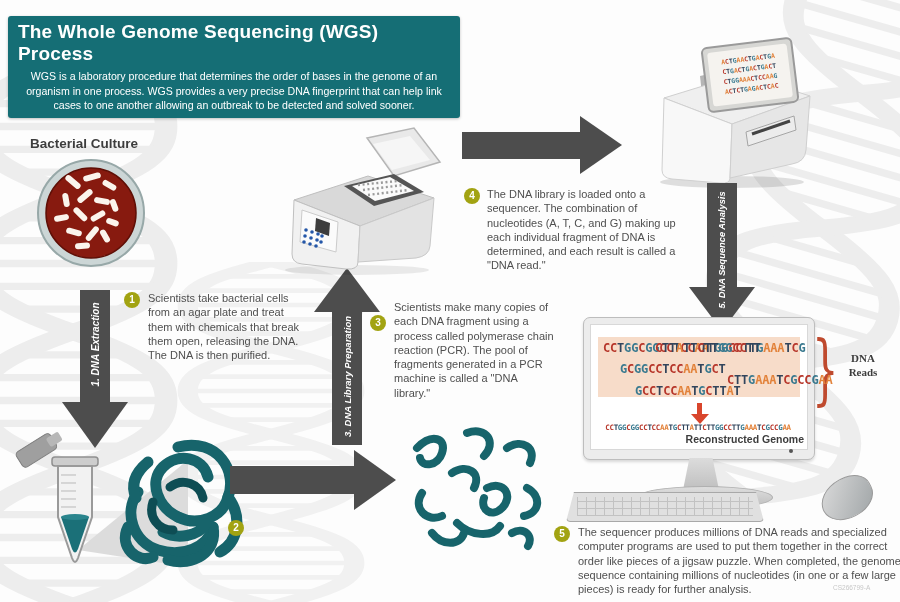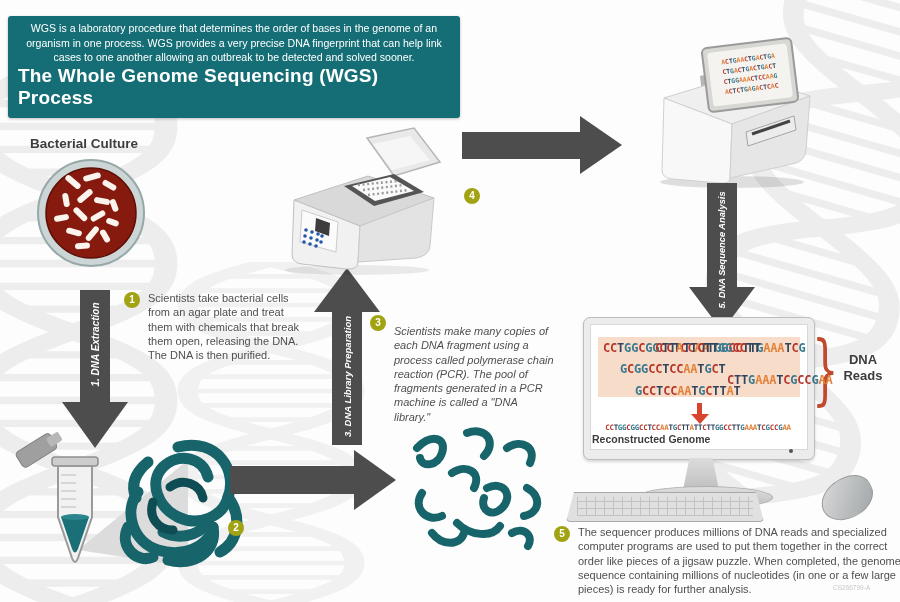--- a/index.html
+++ b/index.html
@@ -33,21 +33,21 @@
   #a4-body{left:462px;top:132px;width:118px;height:27px;}
   #a4-head{left:580px;top:116px;border-top:29px solid transparent;border-bottom:29px solid transparent;border-left:42px solid #4d4d4d;}
   #a4-label{left:460px;top:132px;width:122px;height:27px;line-height:27px;font-size:9.3px;}
   #a5-body{left:707px;top:183px;width:30px;height:104px;}
   #a5-head{left:689px;top:287px;border-left:33px solid transparent;border-right:33px solid transparent;border-top:44px solid #4d4d4d;}
   #a5-label{left:654px;top:245px;width:136px;font-size:9.3px;transform:rotate(-90deg);}
   
   #bc-label{left:30px;top:136px;}
   #badge1{left:124px;top:292px;} #desc1{left:148px;top:291px;width:158px;}
   #badge2{left:228px;top:520px;} #desc2{left:252px;top:519px;width:202px;}
-  #badge3{left:370px;top:315px;} #desc3{left:394px;top:324px;width:162px;font-style:italic;}
+  #badge3{left:370px;top:315px;} #desc3{left:394px;top:300px;width:162px;}
   #badge4{left:464px;top:188px;} #desc4{left:487px;top:187px;width:208px;}
   #badge5{left:554px;top:526px;} #desc5{left:578px;top:525px;width:330px;}
   
   #petri-svg{left:28px;top:152px;z-index:3;}
   #pcr-svg{left:272px;top:124px;z-index:3;}
   #seqbox-svg{left:642px;top:32px;z-index:3;}
   #tube-svg{left:8px;top:425px;z-index:3;}
   #beam-svg{left:70px;top:445px;z-index:1;}
   #tangle-svg{left:108px;top:432px;z-index:2;}
   #frag-svg{left:392px;top:418px;z-index:2;}
@@ -64,37 +64,37 @@
   #reads-panel{left:598px;top:337px;width:202px;height:60px;background:#f7dcc9;z-index:4;}
   .read{position:absolute;font-family:"DejaVu Sans Mono",monospace;font-size:12px;font-weight:bold;letter-spacing:-.2px;
         white-space:nowrap;z-index:5;}
   #read0{left:603px;top:341px;} #read1{left:700px;top:341px;} #read2{left:655px;top:341px;}
   #read3{left:620px;top:362px;} #read4{left:727px;top:373px;} #read5{left:635px;top:384px;}
   #screen-arrow-body{left:697px;top:403px;width:5px;height:11px;background:#d9452c;z-index:5;}
   #screen-arrow-head{left:691px;top:414px;width:0;height:0;border-left:9px solid transparent;border-right:9px solid transparent;
                      border-top:10px solid #d9452c;z-index:5;}
   #genome-line{left:592px;top:423px;width:212px;text-align:center;font-family:"DejaVu Sans Mono",monospace;
                font-size:7.5px;font-weight:bold;letter-spacing:-.3px;white-space:nowrap;z-index:5;}
-  #recon-label{left:592px;top:433px;width:212px;text-align:left;font-size:10.5px;font-weight:bold;color:#3d3d3d;z-index:5;}
+  #recon-label{left:592px;top:433px;width:212px;text-align:right;font-size:10.5px;font-weight:bold;color:#3d3d3d;z-index:5;}
   #power-dot{left:789px;top:449px;width:4px;height:4px;border-radius:50%;background:#555;z-index:5;}
   #stand-neck{left:683px;top:458px;width:36px;height:32px;background:linear-gradient(#dcdcdc,#bfbfbf);
               clip-path:polygon(18% 0,82% 0,100% 100%,0 100%);z-index:3;}
   #stand-base{left:637px;top:486px;width:134px;height:21px;background:linear-gradient(#dedede,#bdbdbd);border-radius:50%;
               border:1px solid #b0b0b0;z-index:3;}
   #keyboard{left:566px;top:492px;width:196px;height:28px;background:#e0e0e0;border:1px solid #a8a8a8;border-radius:4px;
             clip-path:polygon(4% 0,96% 0,100% 100%,0 100%);z-index:3;}
   #keyboard:after{content:"";position:absolute;left:10px;right:10px;top:4px;bottom:5px;
             background-image:repeating-linear-gradient(90deg,#c2c2c2 0 1px,transparent 1px 9px),
                              repeating-linear-gradient(0deg,#c2c2c2 0 1px,transparent 1px 7px);}
   #mouse{left:820px;top:478px;width:52px;height:38px;background:linear-gradient(135deg,#dcdcdc,#9fa4a6);
          border:1px solid #999;border-radius:55% 45% 50% 50%;transform:rotate(-28deg);z-index:3;}
   
   #reads-brace{left:812px;top:331px;font-family:"DejaVu Serif",serif;font-size:76px;color:#bf4a2e;
                transform:scale(.55,1);transform-origin:left top;line-height:1;z-index:4;}
-  #reads-label{left:836px;top:352px;width:54px;text-align:center;font-size:13px;font-weight:bold;color:#3d3d3d;line-height:1.25;z-index:4;}
+  #reads-label{left:836px;top:352px;width:54px;text-align:center;font-size:11px;font-weight:bold;color:#3d3d3d;line-height:1.25;z-index:4;font-family:Liberation Serif, serif;}
   #doc-code{left:833px;top:584px;font-size:6.5px;color:#c8c8c8;z-index:4;}
 </style>
 </head>
 <body>
 
 <div id="canvas">
 
   <svg class="helix" style="left:-60px;top:58px;width:266px;height:548px;" viewBox="0 0 200 600" preserveAspectRatio="none">
       <path d="M100,0 C155,28 170,45 170,75 C170,105 155,122 100,150 C45,178 30,195 30,225 C30,255 45,272 100,300 C155,328 170,345 170,375 C170,405 155,422 100,450 C45,478 30,495 30,525 C30,555 45,572 100,600" fill="none" stroke="#ededed" stroke-width="17"></path>
       <path d="M100,0 C45,28 30,45 30,75 C30,105 45,122 100,150 C155,178 170,195 170,225 C170,255 155,272 100,300 C45,328 30,345 30,375 C30,405 45,422 100,450 C155,478 170,495 170,525 C170,555 155,572 100,600" fill="none" stroke="#ededed" stroke-width="17"></path>
@@ -162,22 +162,22 @@
       <line x1="39.378221735089305" x2="160.6217782649107" y1="400" y2="400" stroke="#ededed" stroke-width="8"></line>
       <line x1="64.99999999999997" x2="135.00000000000003" y1="425" y2="425" stroke="#ededed" stroke-width="8"></line>
       <line x1="65" x2="135" y1="475" y2="475" stroke="#ededed" stroke-width="8"></line>
       <line x1="39.37822173508929" x2="160.62177826491072" y1="500" y2="500" stroke="#ededed" stroke-width="8"></line>
       <line x1="30" x2="170" y1="525" y2="525" stroke="#ededed" stroke-width="8"></line>
       <line x1="39.378221735089305" x2="160.6217782649107" y1="550" y2="550" stroke="#ededed" stroke-width="8"></line>
       <line x1="64.99999999999997" x2="135.00000000000003" y1="575" y2="575" stroke="#ededed" stroke-width="8"></line>
     </svg>
 
   <div id="header" class="abs">
+    <div id="title">The Whole Genome Sequencing (WGS) Process</div>
     <div id="subtitle">WGS is a laboratory procedure that determines the order of bases in the genome of an organism in one process. WGS provides a very precise DNA fingerprint that can help link cases to one another allowing an outbreak to be detected and solved sooner.</div>
-    <div id="title">The Whole Genome Sequencing (WGS) Process</div>
   </div>
 
   <div id="bc-label" class="abs h-label">Bacterial Culture</div>
   <svg id="petri-svg" class="abs" width="130" height="125">
     <circle cx="63" cy="61" r="53" fill="#ccd6d6" stroke="#97a8a8" stroke-width="2"></circle>
     <circle cx="63" cy="61" r="45" fill="#871a0f" stroke="#5f0f06" stroke-width="1.5"></circle>
     <g fill="#fbf4ec">
       <rect x="36" y="27" width="18" height="6" rx="3" transform="rotate(40 45 30)"></rect>
       <rect x="55" y="22" width="18" height="6" rx="3" transform="rotate(-15 64 25)"></rect>
       <rect x="74" y="30" width="15" height="6" rx="3" transform="rotate(30 81 33)"></rect>
@@ -289,20 +289,21 @@
         <circle cx="38" cy="120" r="1.8"></circle>
         <circle cx="44" cy="122" r="1.8"></circle>
       <circle cx="50" cy="112" r="1.8"></circle>
         <circle cx="49" cy="118" r="1.8"></circle>
     </g>
   </svg>
 
   <div id="a4-body" class="abs abody"></div>
   <div id="a4-head" class="abs ahead"></div>
   <div id="badge4" class="abs badge">4</div>
+  <div id="desc4" class="abs desc">The DNA library is loaded onto a sequencer. The combination of nucleotides (A, T, C, and G) making up each individual fragment of DNA is determined, and each result is called a "DNA read."</div>
 
   <svg id="seqbox-svg" class="abs" width="175" height="158">
     <ellipse cx="90" cy="150" rx="72" ry="6" fill="rgba(0,0,0,0.12)"></ellipse>
     <polygon points="58,44 94,36 97,64 61,72" fill="#b5b5b5"></polygon>
     <polygon points="22,66 100,42 168,64 90,92" fill="#efefef" stroke="#cfcfcf"></polygon>
     <path d="M22,66 L90,92 L88,146 Q88,152 78,151 L30,147 Q20,146 20,138 Z" fill="#f8f8f8" stroke="#d0d0d0"></path>
     <path d="M90,92 L168,64 L164,118 Q163,130 150,132 L88,146 Z" fill="#e6e6e6" stroke="#cfcfcf"></path>
     <polygon points="104,100 152,84 154,98 106,114" fill="#ececec" stroke="#a5a5a5"></polygon>
     <line x1="110" y1="102" x2="148" y2="89" stroke="#444" stroke-width="3"></line>
   </svg>

